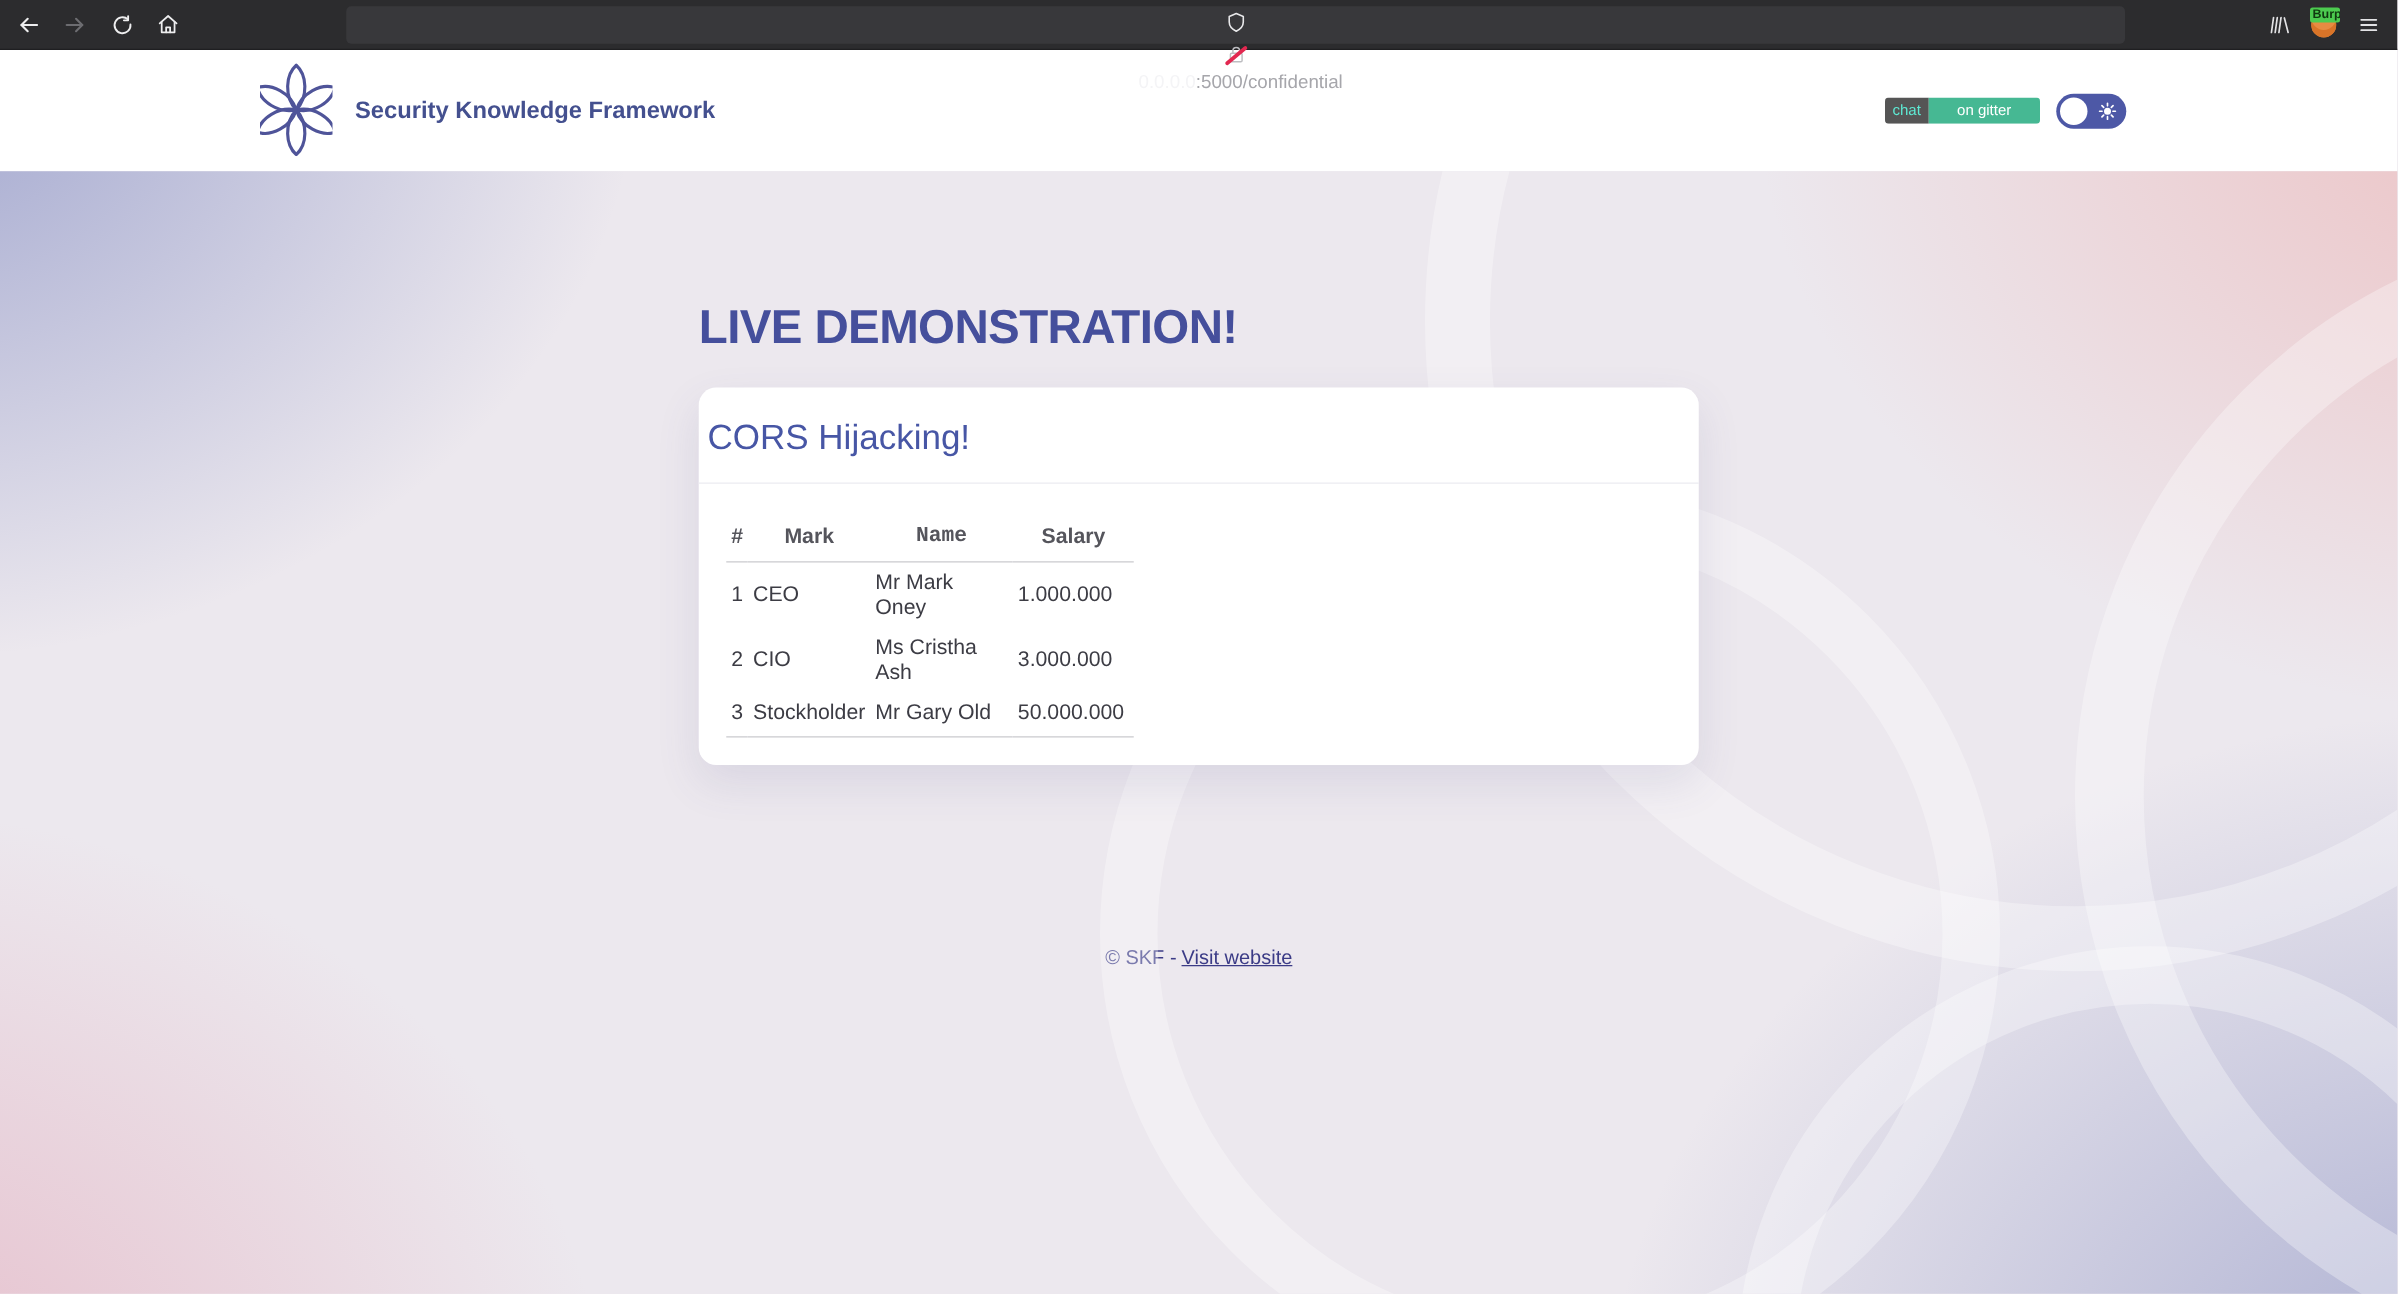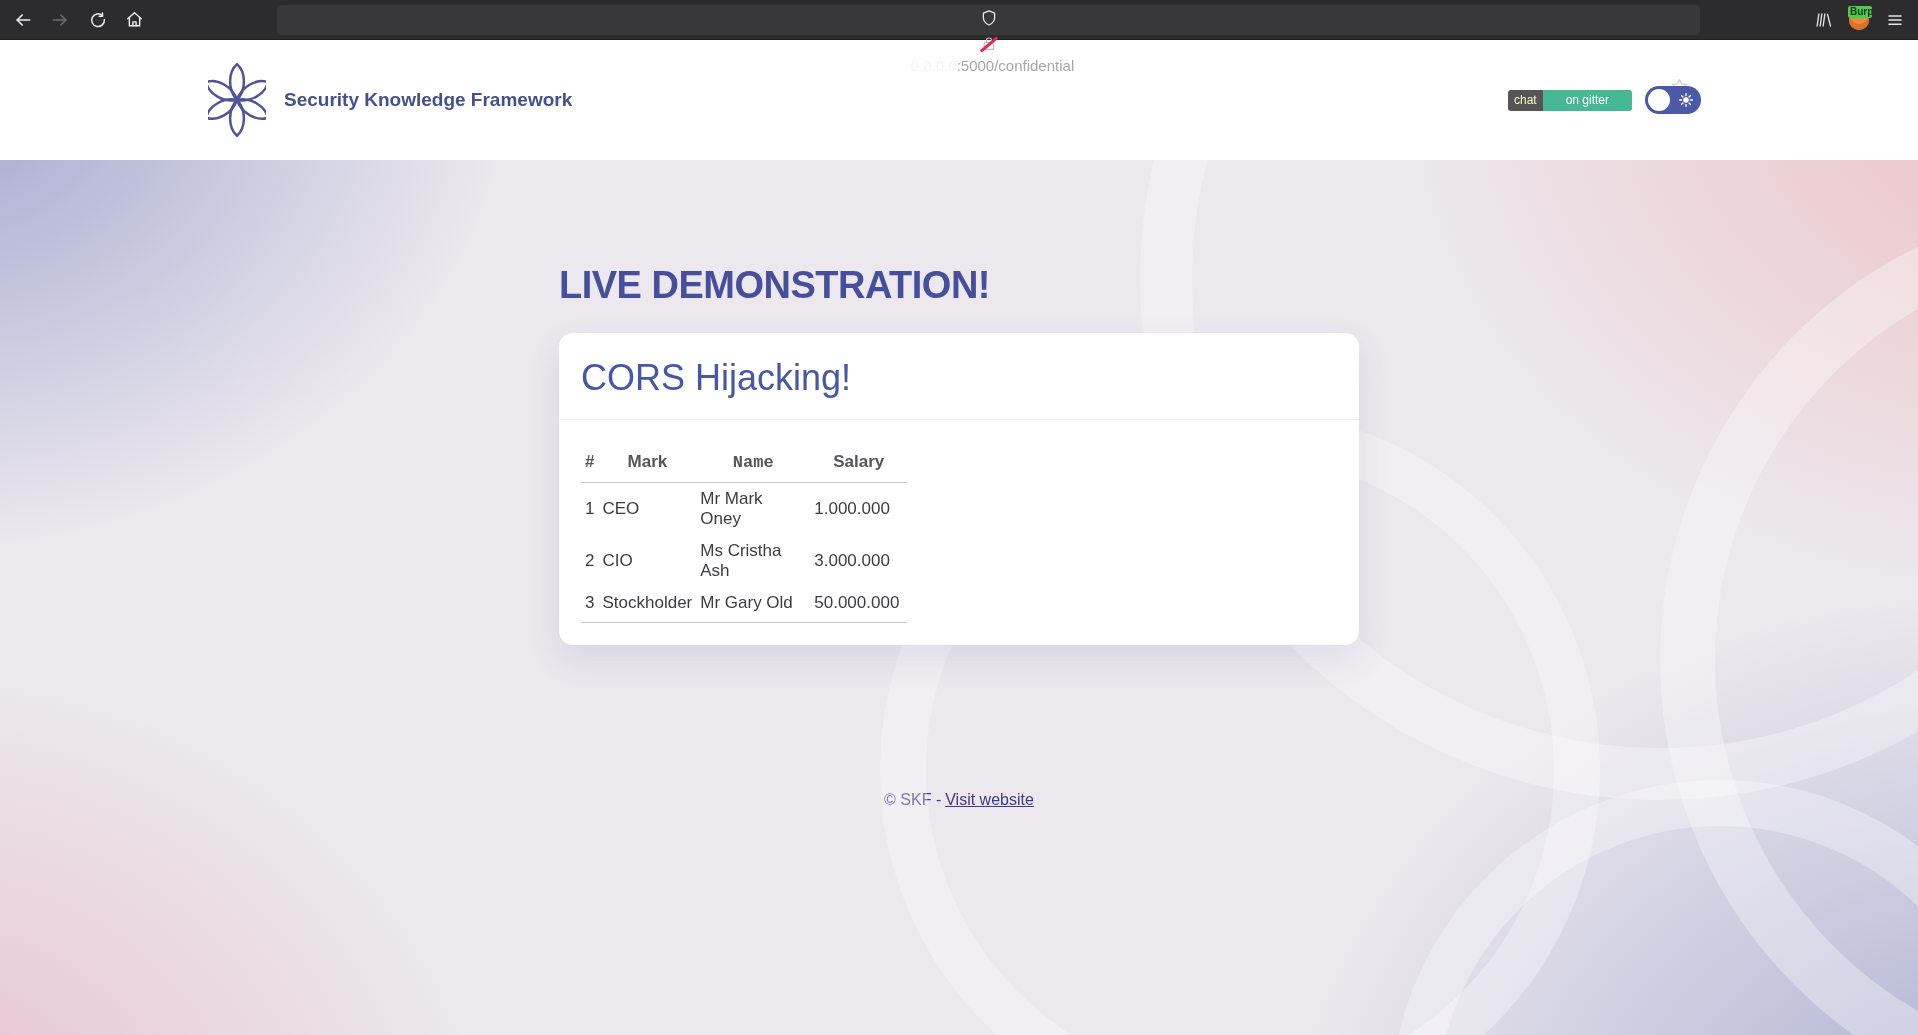--- a/index.html
+++ b/index.html
@@ -25,28 +25,28 @@
   .right-btns{ display:flex; align-items:center; position:absolute; right:8px; top:5px; }
   .ext-btn{ position:relative; width:30px; height:30px; display:flex; align-items:center; justify-content:center;text-align:right; }
   .fox-face{ width:20px; height:20px; border-radius:50%; background:#e78b42;
     box-shadow:inset 0 -6px 0 #d97428; }
   .ext-badge{ position:absolute; top:1px; left:4px; background:#4ccb4f; color:#103a10;
     font-size:10px; font-weight:bold; line-height:12px; padding:0 2px; border-radius:2px;
     max-width:24px; overflow:hidden; }
   .lib-btn{ margin-right:6px; } .menu-btn{ margin-left:6px; }
 
   
-  .site-header { height:120px; background:#ffffff; display:flex; align-items:center;
+  .site-header { height:97px; background:#ffffff; display:flex; align-items:center;
     padding:0 217px 0 208px;gap:47px; }
   .brand { display:flex; align-items:center; }
   .brand-title { margin-left:18px; font-size:19px; font-weight:bold; color:#44508f; }
   .header-right { margin-left:auto; display:flex; align-items:center; }
   .gitter-badge { display:inline-flex; font-size:12px; line-height:15px; border-radius:3px;
     overflow:hidden; text-decoration:none; }
-  .gitter-badge .seg-l { background:#555555; color:#fef9c3; padding:3px 6px; }
+  .gitter-badge .seg-l { background:#555555; color:#5eead4; padding:3px 6px; }
   .gitter-badge .seg-r { background:#46b893; color:#ffffff; padding:3px 23px; }
   .toggle { margin-left:13px; width:56px; height:28px; border-radius:14px; background:#4d58a6;
     position:relative; flex:none; }
   .toggle .knob { position:absolute; left:3px; top:3px; width:22px; height:22px;
     background:#ffffff; border-radius:50%; }
   .toggle .sun { position:absolute; right:7px; top:6px; }
 
   
   .content { position:relative; height:928px; overflow:hidden;
     background:
@@ -59,21 +59,21 @@
   .ring-a { width:720px;  height:720px;  left:880px;  top:250px; }
   .ring-b { width:1040px; height:1040px; left:1140px; top:-400px; border-width:52px; }
   .ring-c { width:660px;  height:660px;  left:1390px; top:620px; }
   .ring-d { width:920px;  height:920px;  left:1660px; top:40px;  border-width:55px; }
 
   .container { position:relative; width:800px; margin:0 auto; }
   .page-heading { padding-top:104px; margin-bottom:26px; font-size:38px; font-weight:800;
     letter-spacing:-0.5px; color:#454f9c; }
 
   .card { background:#ffffff; border-radius:14px; box-shadow:0 14px 34px rgba(85,85,140,.12); }
-  .card-header { padding:24px 22px 20px; font-size:36px; font-weight:500; color:#4756a5;
+  .card-header { padding:24px 7px 20px; font-size:28px; font-weight:500; color:#4756a5;
     border-bottom:1px solid #ececf1; }
   .card-body { padding:30px 22px 22px; }
 
   table.demo { border-collapse:collapse; font-size:17px; color:#3c3c44; }
   table.demo th { font-weight:bold; color:#55555c; text-align:center;
     padding:2px 4px 10px; border-bottom:1px solid #cacace; }
   table.demo th.col-num { text-align:left; width:16px; }
   table.demo th.col-title { width:96px; }
   table.demo th.col-name { width:114px;font-family:Liberation Mono, monospace; }
   table.demo th.col-salary { width:97px; }

